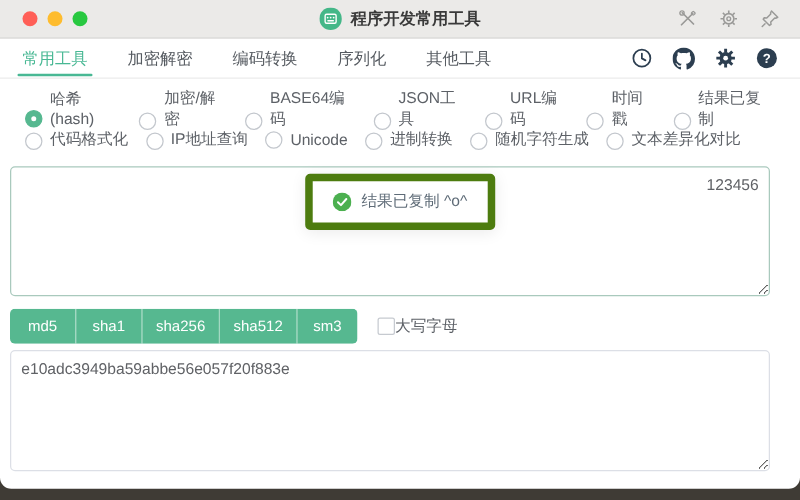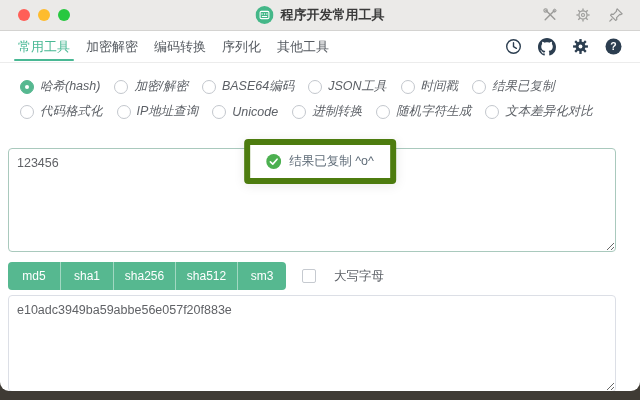--- a/index.html
+++ b/index.html
@@ -28,55 +28,55 @@
     display:flex;align-items:center;gap:7px;white-space:nowrap;
   }
   .title-text{font-size:13px;color:#3a3a3a;font-weight:bold;}
   .titlebar-right{position:absolute;right:16px;top:0;height:30px;display:flex;align-items:center;gap:17px;}
   .titlebar-right svg{display:block;}
   
   .tabbar{
     height:31px;background:#ffffff;border-bottom:1px solid #ececec;
     display:flex;align-items:center;position:relative;
   }
-  .tabs{display:flex;align-items:center;height:100%;margin-left:18px;gap:16px;}
+  .tabs{display:flex;align-items:center;height:100%;margin-left:18px;gap:32px;}
   .tab{
     font-size:13px;color:#555a60;height:100%;display:flex;align-items:center;
     position:relative;cursor:pointer;
   }
   .tab.active{color:#49b894;}
   .tab.active::after{
     content:"";position:absolute;left:-4px;right:-4px;bottom:1px;height:2px;
     background:#49b894;border-radius:1px;
   }
   .tabbar-icons{position:absolute;right:18px;top:0;height:100%;display:flex;align-items:center;gap:16px;}
   .tabbar-icons svg{display:block;}
   
   .content{padding:0 8px;}
   .radio-row{display:flex;align-items:center;margin-left:12px;height:25px;}
   .radio-row:first-of-type{margin-top:11px;}
-  .radio-item{display:flex;align-items:center;gap:6px;margin-right:14px;cursor:pointer;font-style:italic;}
+  .radio-item{display:flex;align-items:flex-end;gap:6px;margin-right:14px;cursor:pointer;}
   .radio-circle{
     width:12px;height:12px;border-radius:50%;
     border:1px solid #c3c7cd;background:#fff;flex:0 0 auto;position:relative;
   }
   .radio-circle.sel{background:#56b890;border-color:#56b890;}
   .radio-circle.sel::after{
     content:"";position:absolute;left:4px;top:4px;width:4px;height:4px;
     border-radius:50%;background:#fff;
   }
   .radio-label{font-size:12.5px;color:#5d6167;}
   textarea{
     display:block;width:608px;box-sizing:border-box;
     padding:6px 8px;font-size:12.5px;color:#606266;
     font-family:"Liberation Sans","DejaVu Sans",sans-serif;
     border-radius:4px;background:#fff;outline:none;line-height:1.4;
   }
   .input-area{
-    margin-top:24px;height:104px;border:1px solid #a9c9bd;
+    margin-top:9px;height:104px;border:1px solid #a9c9bd;text-align:right;
   }
   .output-area{
     margin-top:5px;height:97px;border:1px solid #dcdfe6;
   }
   
   .toast{
     position:absolute;left:50%;top:139px;transform:translateX(-50%);
     background:#fff;border:6px solid #4d7c0f;border-radius:4px;
     box-shadow:0 2px 12px rgba(0,0,0,.08);
     display:flex;align-items:center;gap:8px;
@@ -87,21 +87,21 @@
   .actions-row{display:flex;align-items:center;margin-top:10px;height:28px;}
   .btn-group{display:inline-flex;border-radius:4px;overflow:hidden;}
   .hash-btn{
     border:none;background:#56b890;color:#fff;font-size:12px;
     font-family:"Liberation Sans","DejaVu Sans",sans-serif;
     height:28px;cursor:pointer;border-right:1px solid rgba(255,255,255,.45);
     padding:2px;
   }
   .hash-btn:last-child{border-right:none;}
   .w53{width:53px;} .w62{width:62px;} .w48{width:48px;}
-  .checkbox-wrap{display:flex;align-items:center;gap:18px;margin-left:16px;cursor:pointer;}
+  .checkbox-wrap{display:flex;align-items:center;gap:0;margin-left:16px;cursor:pointer;}
   .checkbox-box{
     width:12px;height:12px;border:1px solid #c6cad0;border-radius:2px;background:#fff;
   }
   .checkbox-label{font-size:12.5px;color:#5d6167;}
 </style>
 </head>
 <body>
 
 <div class="window">
 
@@ -201,20 +201,24 @@
       <label class="radio-item">
         <span class="radio-circle"></span>
         <span class="radio-label">BASE64编码</span>
       </label>
       <label class="radio-item">
         <span class="radio-circle"></span>
         <span class="radio-label">JSON工具</span>
       </label>
       <label class="radio-item">
         <span class="radio-circle"></span>
+        <span class="radio-label">URL编码</span>
+      </label>
+      <label class="radio-item">
+        <span class="radio-circle"></span>
         <span class="radio-label">时间戳</span>
       </label>
       <label class="radio-item">
         <span class="radio-circle"></span>
         <span class="radio-label">结果已复制</span>
       </label>
     </div>
 
     <div class="radio-row">
       <label class="radio-item">

